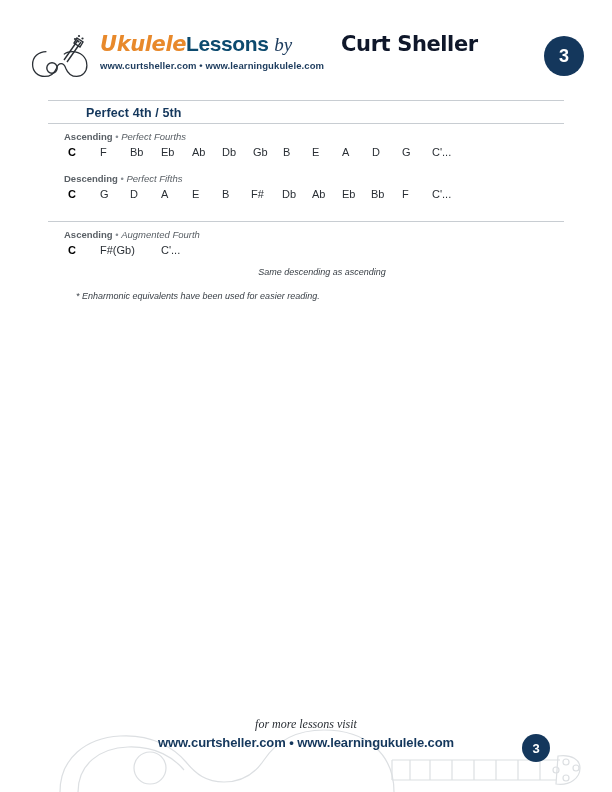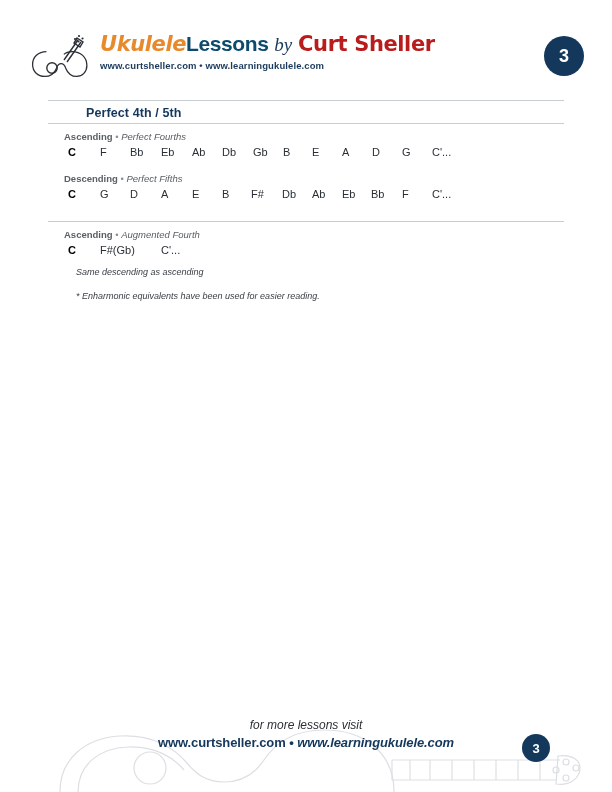--- a/index.html
+++ b/index.html
@@ -61,24 +61,25 @@
     letter-spacing: -0.4px;
   }
   .brand-by {
     color: #1b3a5c;
     font-style: italic;
     font-weight: normal;
     font-size: 19px;
     font-family: "Liberation Serif", serif;
   }
   .brand-curt {
-    color: #b91c1c;
+    color: #0f172a;
     font-weight: bold;
     font-family: "DejaVu Sans", sans-serif;
     letter-spacing: -0.4px;
+    margin-left: 43px;
   }
   .brand-line2 {
     margin-top: 3px;
     font-size: 9.5px;
     color: #1b3a5c;
     font-weight: bold;
     letter-spacing: 0.1px;
     white-space: nowrap;
   }
   .page-badge {
@@ -159,20 +160,21 @@
     color: #000000;
   }
   .tight-gap { height: 6px; }
   .mid-gap { height: 9px; }
 
   .same-note {
     margin: 6px 0 0 28px;
     font-size: 9px;
     font-style: italic;
     color: #3a4047;
+    text-align: center;
   }
   .footnote {
     margin: 14px 0 0 28px;
     font-size: 9px;
     font-style: italic;
     color: #3a4047;
   }
 
   
   .footer-art {
@@ -184,38 +186,37 @@
     overflow: hidden;
   }
   .footer-text {
     position: absolute;
     left: 0;
     bottom: 42px;
     width: 612px;
     text-align: center;
   }
   .footer-visit {
-    font-family: Liberation Sans, sans-serif;
+    font-family: Liberation Serif, serif;
     font-style: italic;
     font-size: 12px;
     color: #2a2f35;
     margin-bottom: 3px;
   }
   .footer-links {
     font-size: 13px;
     font-weight: bold;
     color: #14375c;
     letter-spacing: -0.1px;
   }
   .footer-links .sep {
     color: #14375c;
     font-weight: bold;
   }
   .footer-links .link-italic {
-    font-style: italic;
   }
   .footer-badge {
     position: absolute;
     right: 62px;
     bottom: 30px;
     width: 28px;
     height: 28px;
     border-radius: 50%;
     background: #14375c;
     color: #ffffff;

